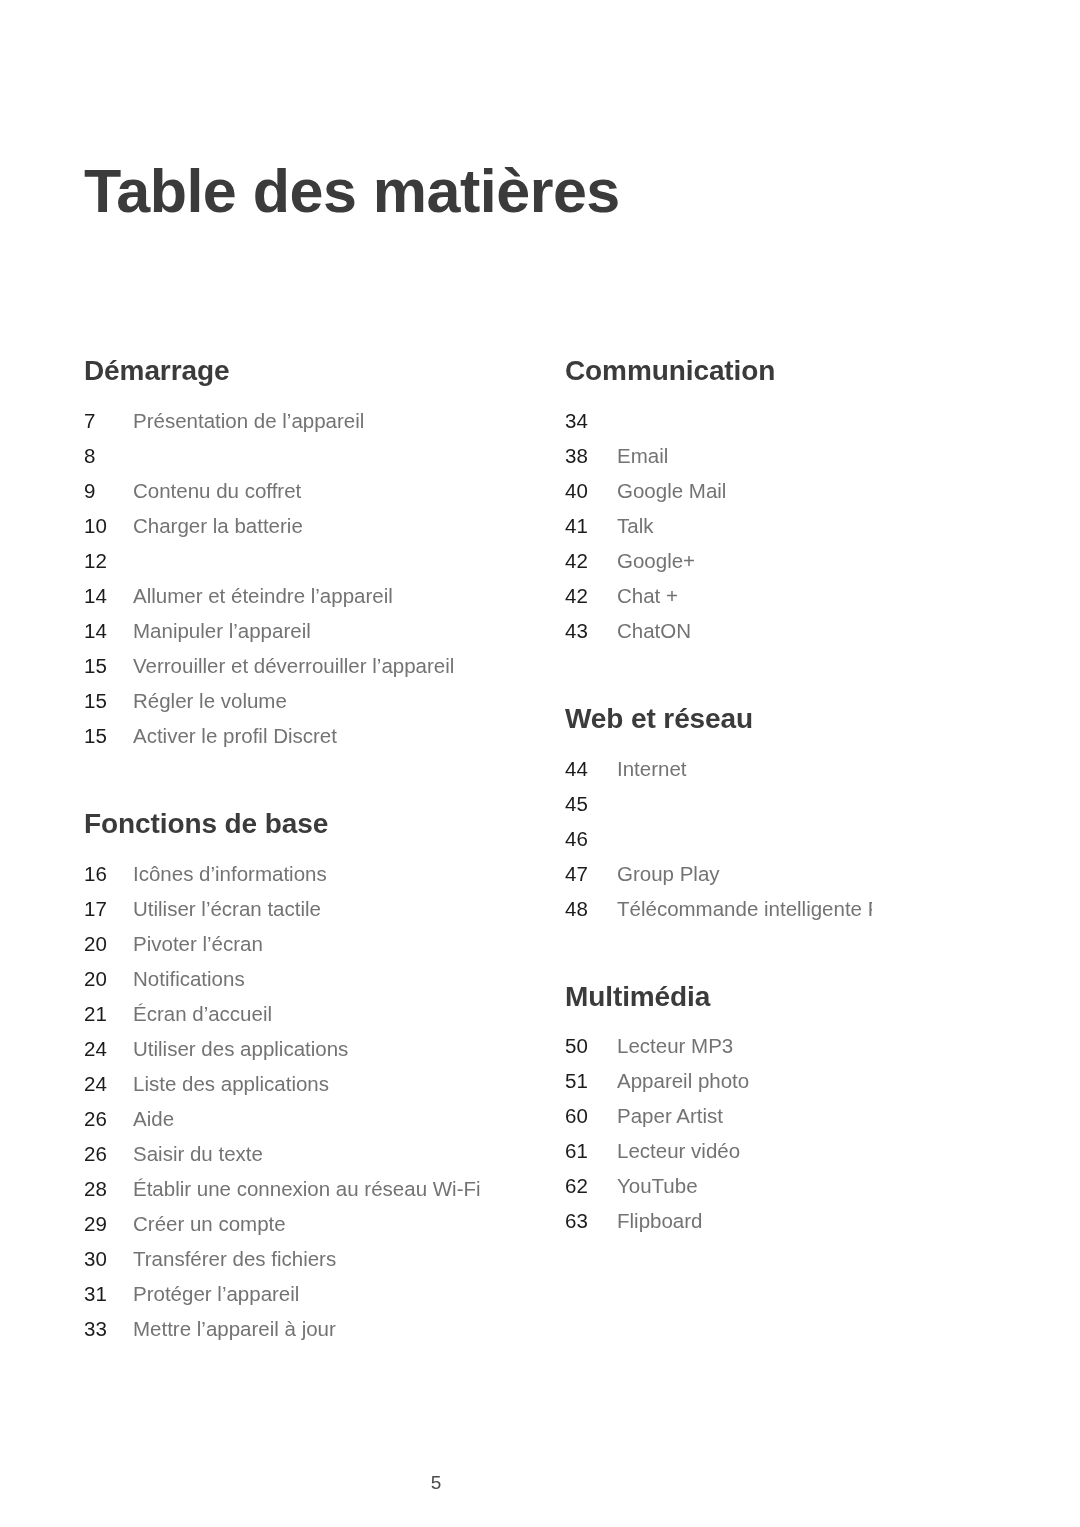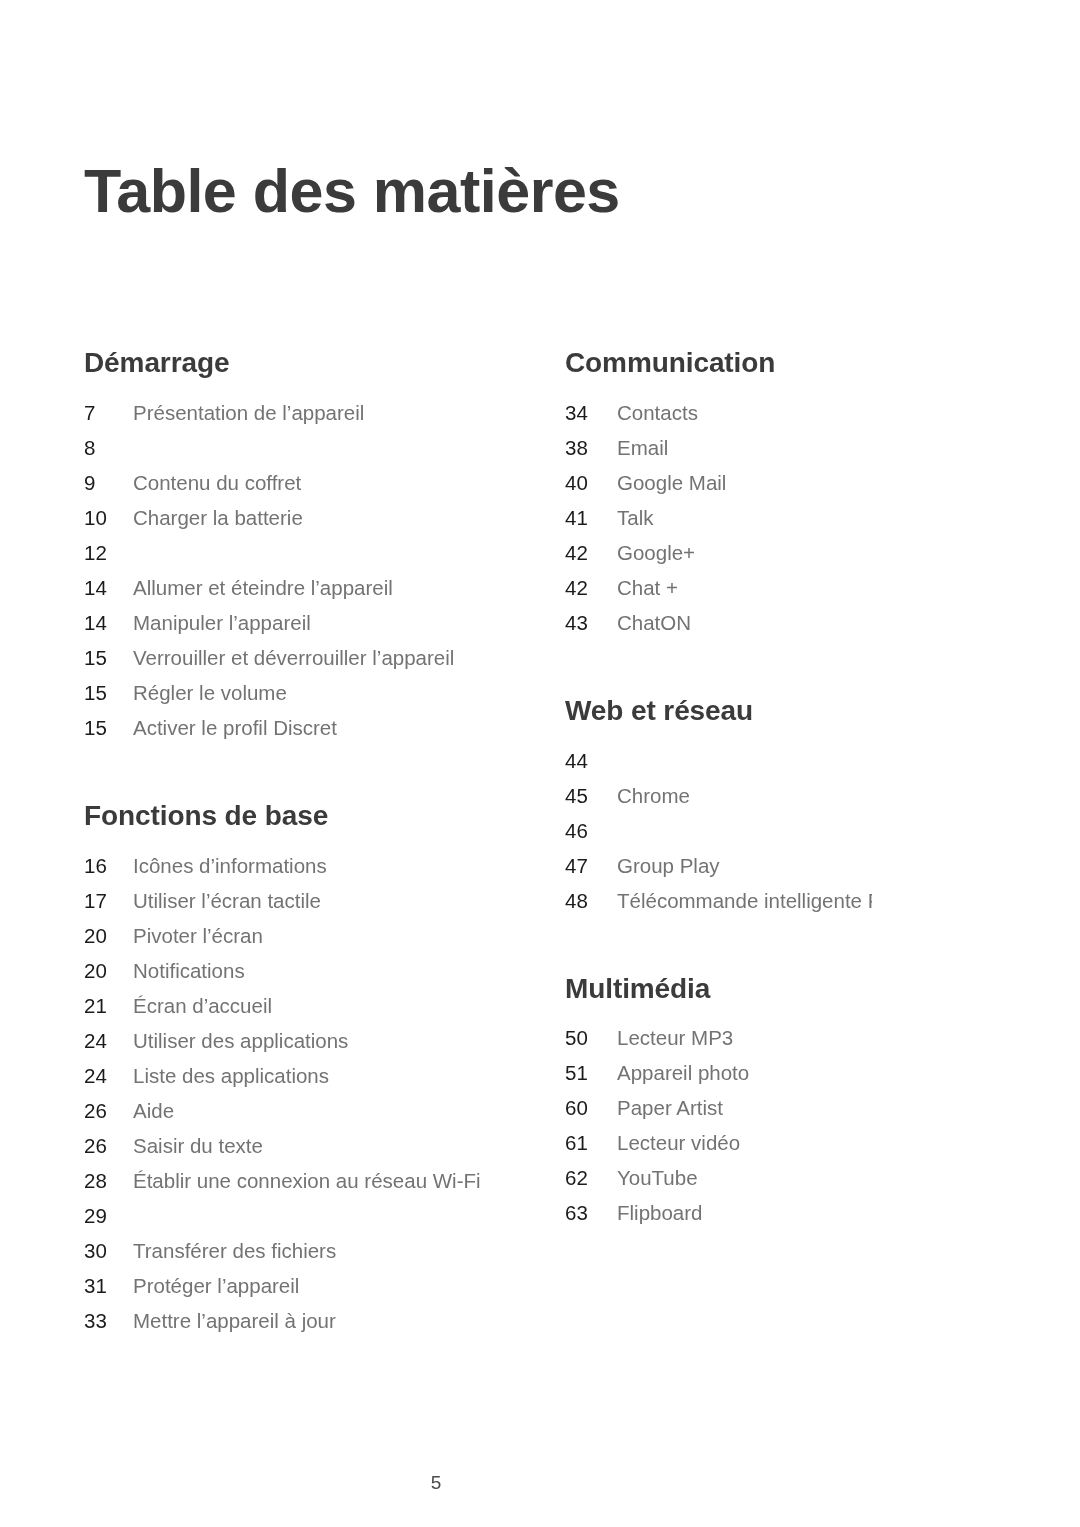--- a/index.html
+++ b/index.html
@@ -39,21 +39,21 @@
   
   .columns {
     position: absolute;
     left: 0;
     top: 348px;
     width: 1080px;
   }
 
   .column {
     position: absolute;
-    top: 0;
+    top: 8px;
   }
   .column-left  { left: 84px;  width: 430px; }
   .column-right { left: 565px; width: 420px; }
 
   .toc-section {
     margin-bottom: 0;
   }
   .toc-section + .toc-section {
     margin-top: 56px;
   }
@@ -201,20 +201,21 @@
             <li class="toc-entry">
               <span class="toc-page-num">26</span>
               <span class="toc-label">Saisir du texte</span>
             </li>
             <li class="toc-entry">
               <span class="toc-page-num">28</span>
               <span class="toc-label">Établir une connexion au réseau Wi-Fi</span>
             </li>
             <li class="toc-entry">
               <span class="toc-page-num">29</span>
+              <span class="toc-label">Créer un compte</span>
             </li>
             <li class="toc-entry">
               <span class="toc-page-num">30</span>
               <span class="toc-label">Transférer des fichiers</span>
             </li>
             <li class="toc-entry">
               <span class="toc-page-num">31</span>
               <span class="toc-label">Protéger l’appareil</span>
             </li>
             <li class="toc-entry">
@@ -223,21 +224,20 @@
             </li>
           </ul>
         </div>
       </div>
     <div class="column column-right">
         <div class="toc-section">
           <div class="section-heading">Communication</div>
           <ul class="toc-list">
             <li class="toc-entry">
               <span class="toc-page-num">34</span>
-              <span class="toc-label">Contacts</span>
             </li>
             <li class="toc-entry">
               <span class="toc-page-num">38</span>
               <span class="toc-label">Email</span>
             </li>
             <li class="toc-entry">
               <span class="toc-page-num">40</span>
               <span class="toc-label">Google Mail</span>
             </li>
             <li class="toc-entry">
@@ -256,24 +256,24 @@
               <span class="toc-page-num">43</span>
               <span class="toc-label">ChatON</span>
             </li>
           </ul>
         </div>
         <div class="toc-section">
           <div class="section-heading">Web et réseau</div>
           <ul class="toc-list">
             <li class="toc-entry">
               <span class="toc-page-num">44</span>
+              <span class="toc-label">Internet</span>
             </li>
             <li class="toc-entry">
               <span class="toc-page-num">45</span>
-              <span class="toc-label">Chrome</span>
             </li>
             <li class="toc-entry">
               <span class="toc-page-num">46</span>
             </li>
             <li class="toc-entry">
               <span class="toc-page-num">47</span>
               <span class="toc-label">Group Play</span>
             </li>
             <li class="toc-entry">
               <span class="toc-page-num">48</span>

